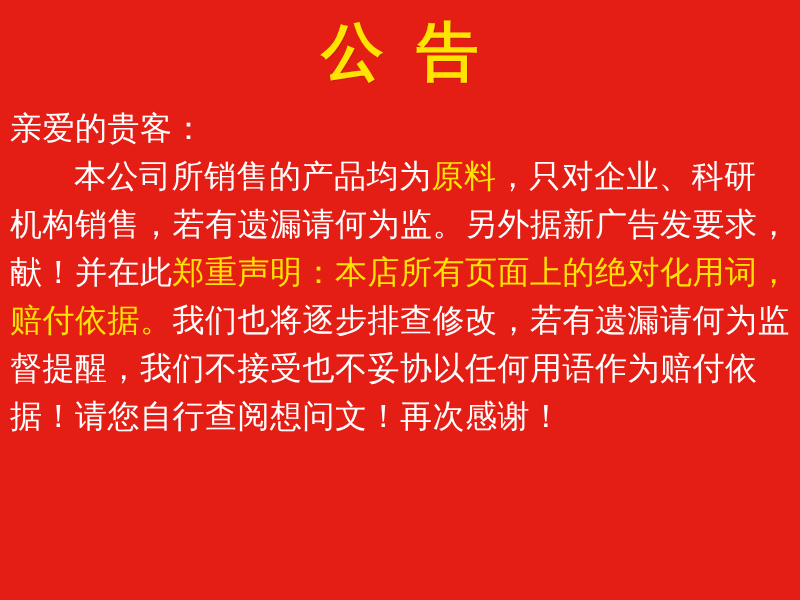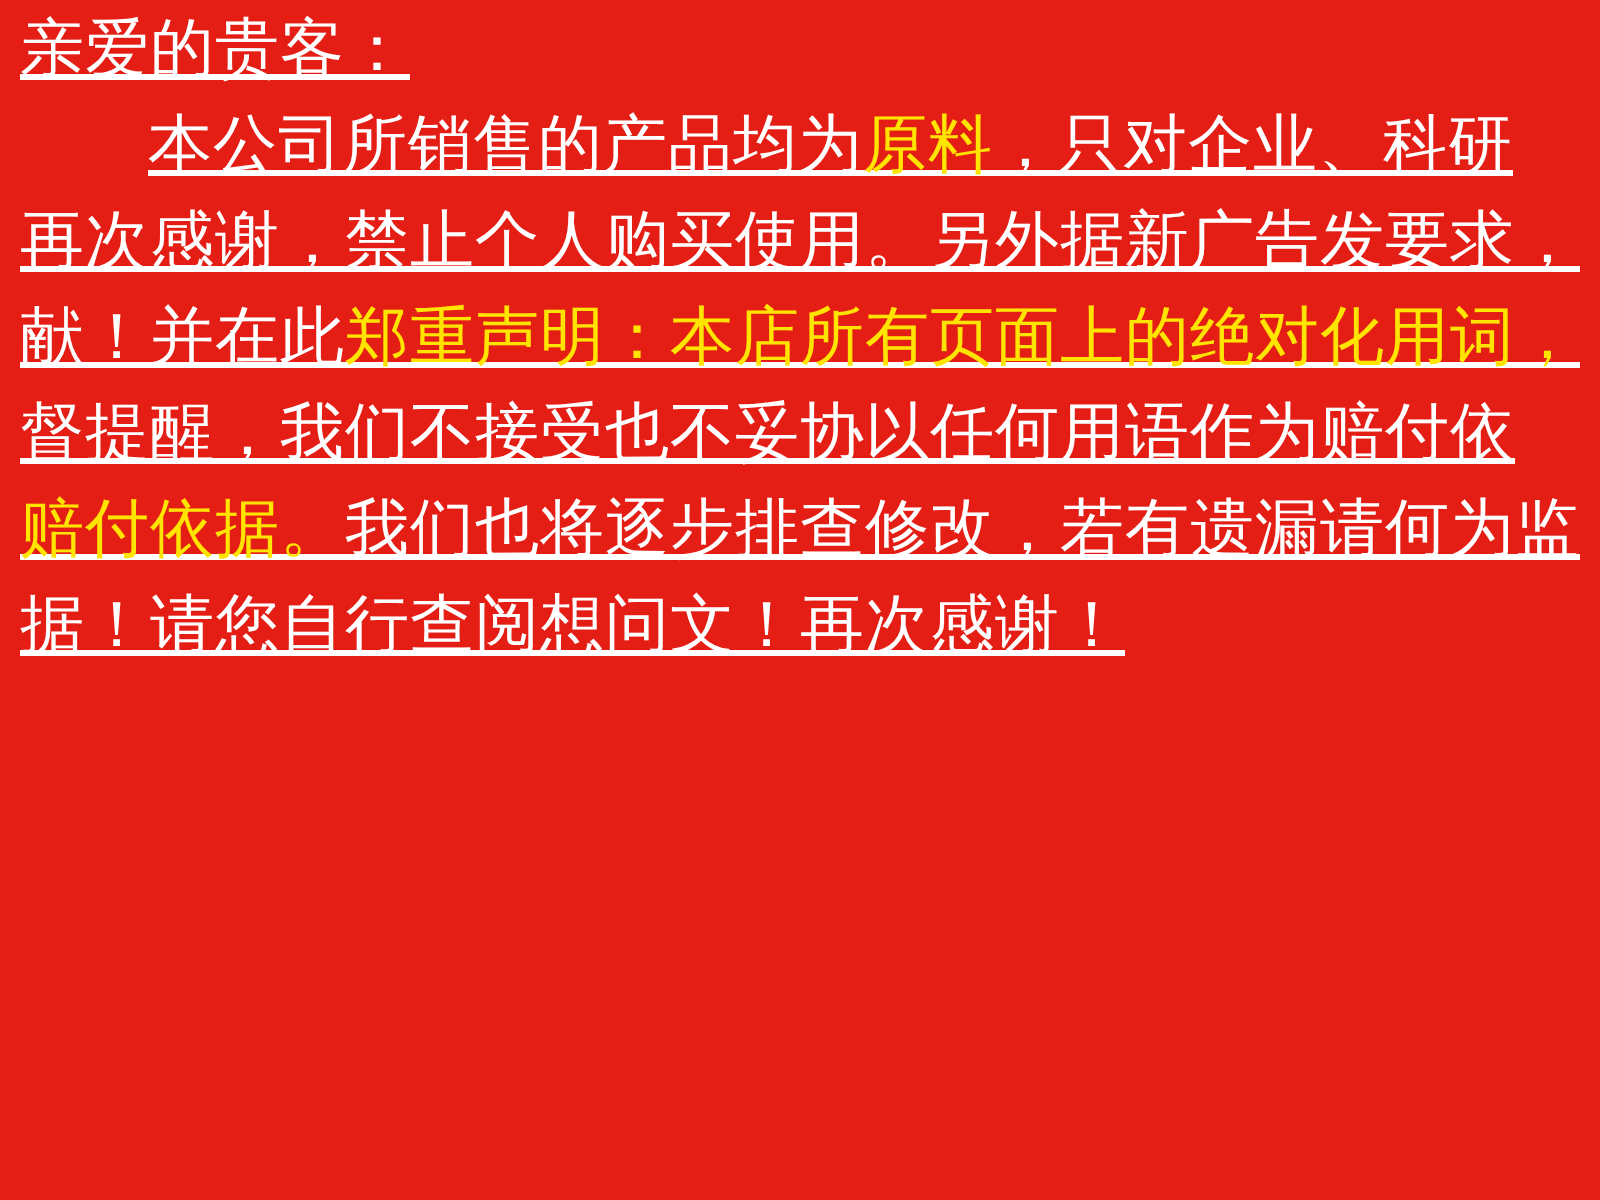--- a/index.html
+++ b/index.html
@@ -26,59 +26,59 @@
   .body {
     padding: 0 10px;
   }
   .line {
     height: 48px;
     line-height: 48px;
     font-size: 32px;
     letter-spacing: 0.5px;
     white-space: nowrap;
     color: var(--body_text, #ffffff);
-    text-decoration: underline;
   }
   .line.indent { text-indent: 2em; }
   .line.right  { text-align: right; padding-right: 4px; white-space: normal; }
   [data-color="white"]  { color: var(--body_text, #ffffff); }
   [data-color="yellow"] { color: var(--highlight, #ffe400); }
 </style>
 </head>
 <body>
 
 <div class="poster">
 
+  <div class="title">公 告</div>
 
   <div class="body">
 
     <div class="line">
       <span data-color="white">亲爱的贵客：</span>
     </div>
 
     <div class="line indent">
       <span data-color="white">本公司所销售的产品均为</span><span data-color="yellow">原料</span><span data-color="white">，只对企业、科研</span>
     </div>
 
     <div class="line">
-      <span data-color="white">再次感谢，禁止个人购买使用。另外据新广告发要求，</span>
+      <span data-color="white">机构销售，若有遗漏请何为监。另外据新广告发要求，</span>
     </div>
 
 
     <div class="line">
       <span data-color="white">献！并在此</span><span data-color="yellow">郑重声明：本店所有页面上的绝对化用词，</span>
     </div>
 
 
     <div class="line">
-      <span data-color="white">督提醒，我们不接受也不妥协以任何用语作为赔付依</span>
+      <span data-color="yellow">赔付依据。</span><span data-color="white">我们也将逐步排查修改，若有遗漏请何为监</span>
     </div>
 
     <div class="line">
-      <span data-color="yellow">赔付依据。</span><span data-color="white">我们也将逐步排查修改，若有遗漏请何为监</span>
+      <span data-color="white">督提醒，我们不接受也不妥协以任何用语作为赔付依</span>
     </div>
 
     <div class="line">
       <span data-color="white">据！请您自行查阅想问文！再次感谢！</span>
     </div>
 
 
   </div>
 </div>
 

